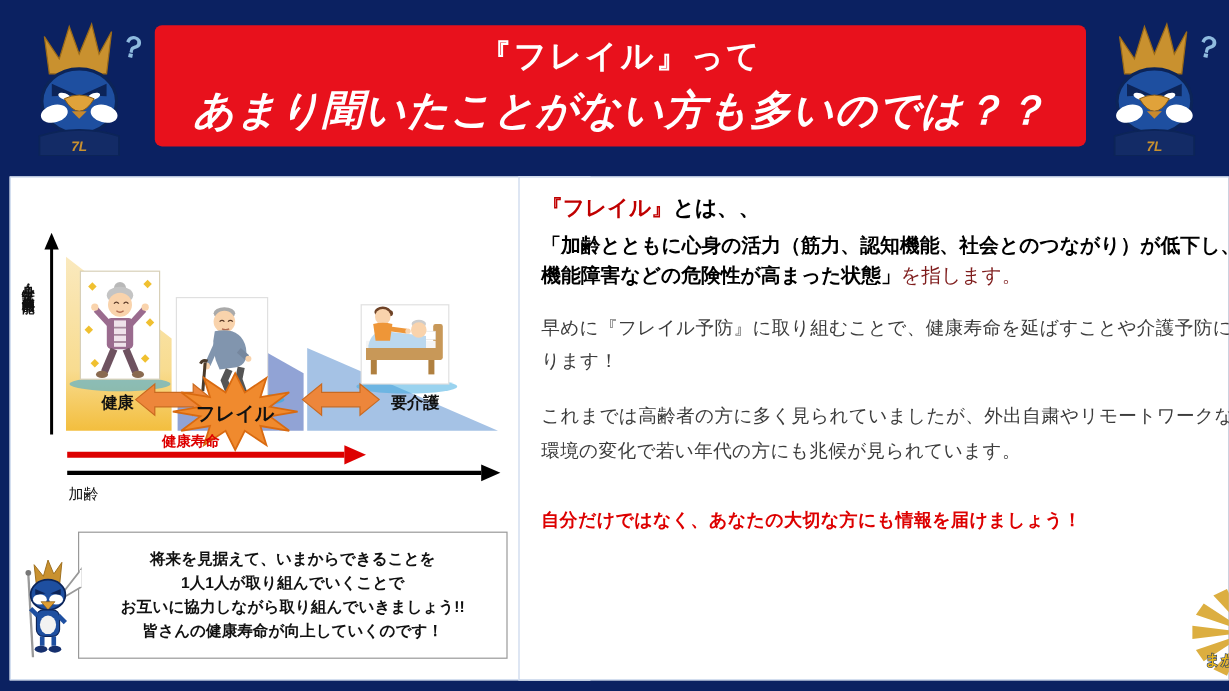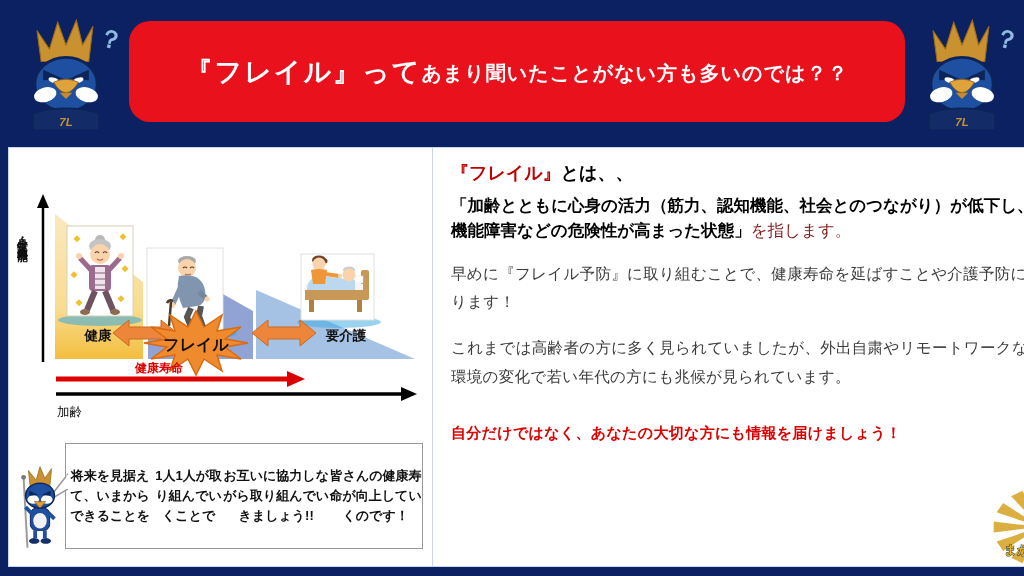--- a/index.html
+++ b/index.html
@@ -5,47 +5,47 @@
   * { margin:0; padding:0; box-sizing:border-box; }
   html,body { width:1024px; height:576px; overflow:hidden; }
   body {
     background:#0b2161;
     font-family:"Liberation Sans","DejaVu Sans",sans-serif;
     position:relative;
   }
   
   .banner {
     position:absolute; left:129px; top:21px; width:776px; height:101px;
-    background:#e8111c; border-radius:21px;
-    display:flex; flex-direction:row; align-items:center; justify-content:center;
+    background:#e8111c; border-radius:6px;
+    display:flex; flex-direction:column; align-items:center; justify-content:center;
     color:#ffffff; font-weight:bold; text-align:left;
   }
   .banner .l1 { font-size:27px; letter-spacing:2px; }
-  .banner .l2 { font-size:20px; letter-spacing:1px; margin-top:4px; }
+  .banner .l2 { font-size:34px; letter-spacing:1px; margin-top:4px;font-style:italic; }
   .mascot-head { position:absolute; top:18px; width:108px; height:112px; }
   .mascot-head.left  { left:12px; }
   .mascot-head.right { right:8px; }
   
   .panel {
     position:absolute; top:147px; height:420px; background:#ffffff;
     border:1px solid #c9d6ec;
   }
   .panel-left  { left:8px;   width:484px; }
   .panel-right { left:432px; width:665px; padding:13px 16px 0 18px; }
   
   .diagram-svg { position:absolute; left:0; top:0; }
   .yaxis-label {
     position:absolute; left:7px; top:80px; height:150px;
     writing-mode:vertical-rl; text-orientation:upright;
     font-size:10.5px; letter-spacing:1.5px; color:#111; font-weight:bold;
   }
   .bubble {
     position:absolute; left:56px; top:295px; width:358px; height:106px;
     border:1.5px solid #999; background:#fff;
-    display:flex; flex-direction:row; align-items:center; justify-content:center;
+    display:flex; flex-direction:column; align-items:center; justify-content:center;
     font-size:13px; font-weight:bold; line-height:1.55; text-align:center; color:#111;
   }
   .bubble-tail { position:absolute; left:-20px; top:28px; }
   .mini-mascot { position:absolute; left:4px; top:316px; width:54px; height:98px; }
   
   .info-title { font-size:18px; font-weight:800; color:#000; }
   .info-title .red { color:#c00000; }
   .definition { margin-top:8px; font-size:16.5px; line-height:1.5; color:#000; }
   .definition .ul {
     font-weight:800;

